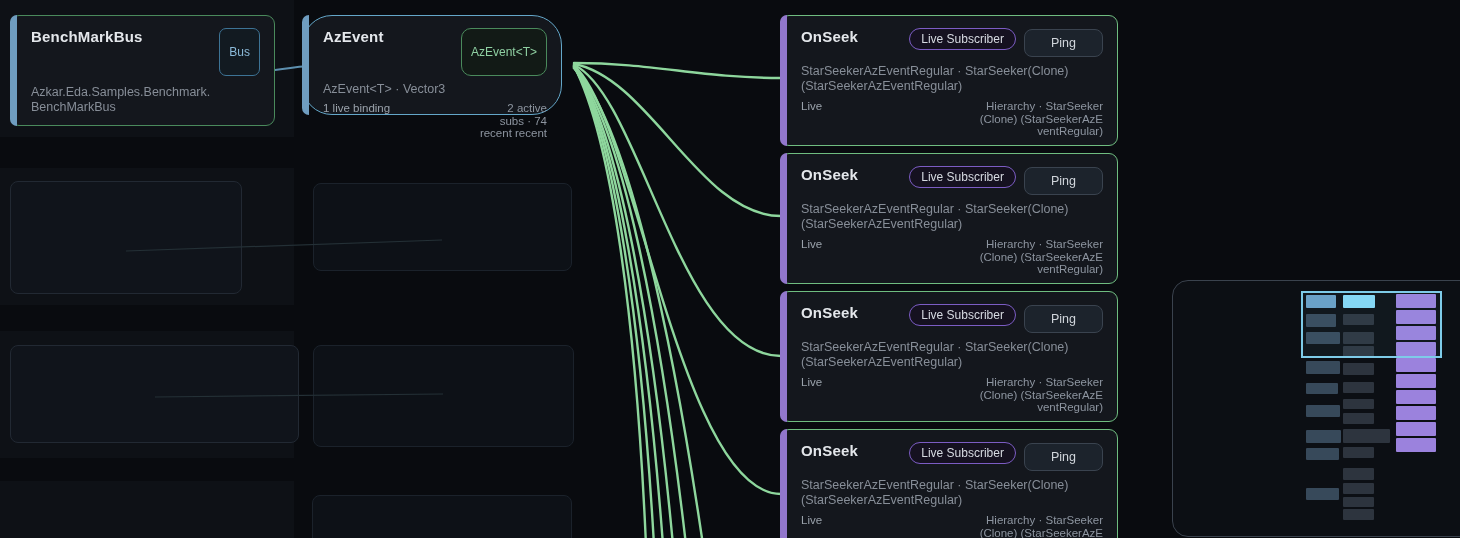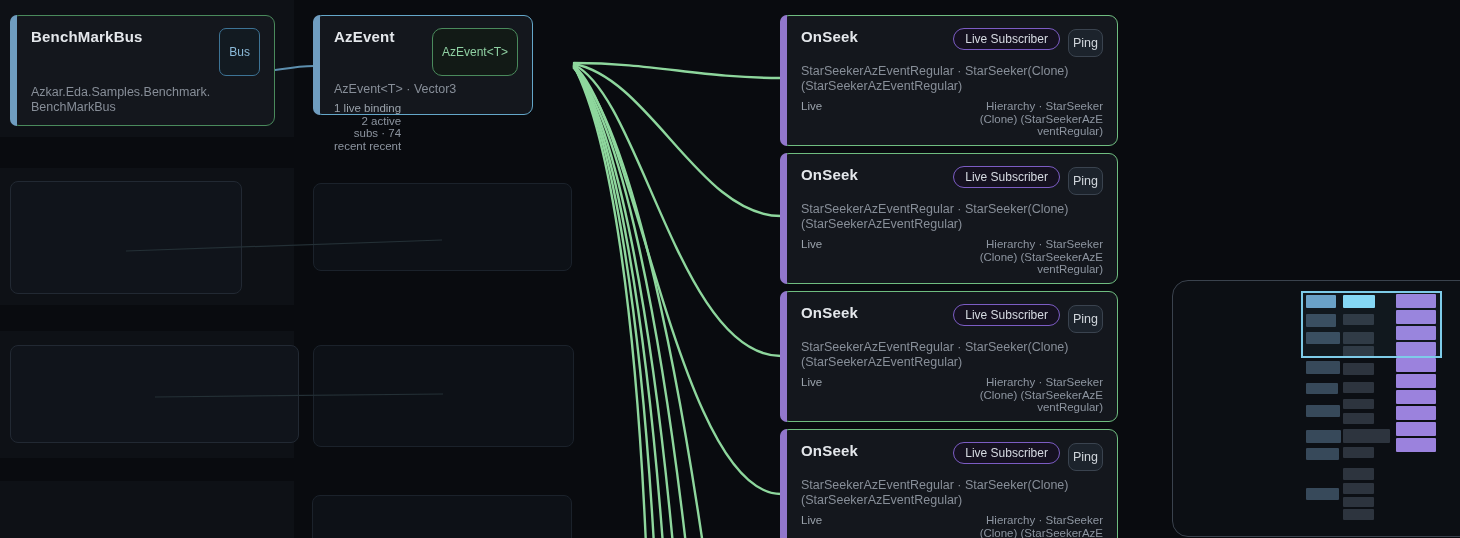--- a/index.html
+++ b/index.html
@@ -33,21 +33,21 @@
   .card-sub{border:1px solid var(--sub-border);}
   .card-sub::before{background:var(--purple-accent);}
 
   .card-head{display:flex;align-items:flex-start;}
   .card-title{font-size:15px;font-weight:700;color:#e4e7eb;letter-spacing:.2px;}
   .badge{margin-left:auto;font-size:12px;line-height:1;padding:17px 9px;white-space:nowrap;}
   .badge-bus{border:1px solid #3d7395;color:#8bbad9;border-radius:7px;background:#121a21;}
   .badge-event{border:1px solid #4a8a5c;color:#8fd0a2;border-radius:10px;background:#121a16;text-align:center;}
   .badge-sub{border:1.5px solid #7c5cc4;color:#d6dae1;border-radius:11px;background:#151120;padding:4px 11px;}
   .ping-btn{margin-left:8px;margin-top:1px;font-family:"Liberation Sans",sans-serif;font-size:12.5px;color:#d0d5db;
-    background:#1c232c;border:1px solid #3a434f;border-radius:8px;padding:6px 4px;cursor:pointer;white-space:nowrap;}
+    background:#1c232c;border:1px solid #3a434f;border-radius:8px;padding:6px 26px;cursor:pointer;white-space:nowrap;}
 
   .card-sub-text{margin-top:9px;font-size:12.5px;line-height:15px;color:#878e98;}
   .card-footer{display:flex;justify-content:space-between;align-items:flex-start;margin-top:7px;
     font-size:11.5px;line-height:12.5px;color:#9aa2ab;}
   .fr{text-align:right;color:#8d95a0;}
   .fr span{display:block;}
 
   
   .minimap{position:absolute;left:1172px;top:280px;width:310px;height:257px;background:#0c0f14;
     border:1px solid #3a424d;border-radius:16px;}
@@ -90,27 +90,27 @@
     <div class="card-head">
       <div class="card-title">BenchMarkBus</div>
       <div class="badge badge-bus">Bus</div>
     </div>
     <div class="card-sub-text">
       <span style="display:block">Azkar.Eda.Samples.Benchmark.</span>
       <span style="display:block">BenchMarkBus</span>
     </div>
   </div>
 
-  <div class="node-card card-event" style="left:313px;top:15px;width:220px;height:100px;">
+  <div class="node-card card-event" style="left:302px;top:15px;width:260px;height:100px;border-radius:30px;">
     <div class="card-head">
       <div class="card-title">AzEvent</div>
       <div class="badge badge-event">AzEvent&lt;T&gt;</div>
     </div>
     <div class="card-sub-text" style="margin-top:6px;">AzEvent&lt;T&gt; · Vector3</div>
-    <div class="card-footer" style="margin-top:5px;flex-direction:column;">
+    <div class="card-footer" style="margin-top:5px;">
       <span>1 live binding</span>
       <div class="fr">
         <span>2 active</span>
         <span>subs · 74</span>
         <span>recent recent</span>
       </div>
     </div>
   </div>
 
   <div id="subscribers-container">

